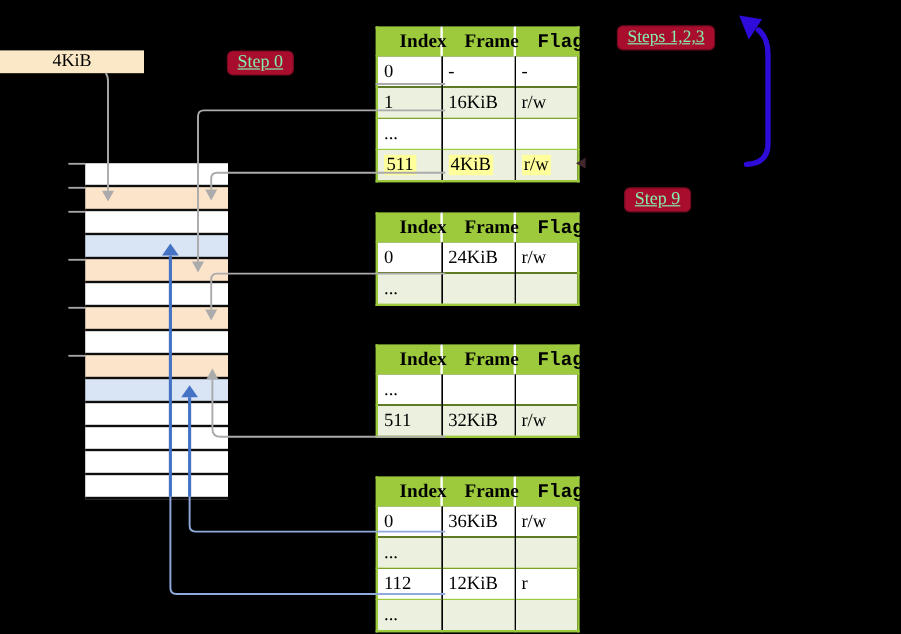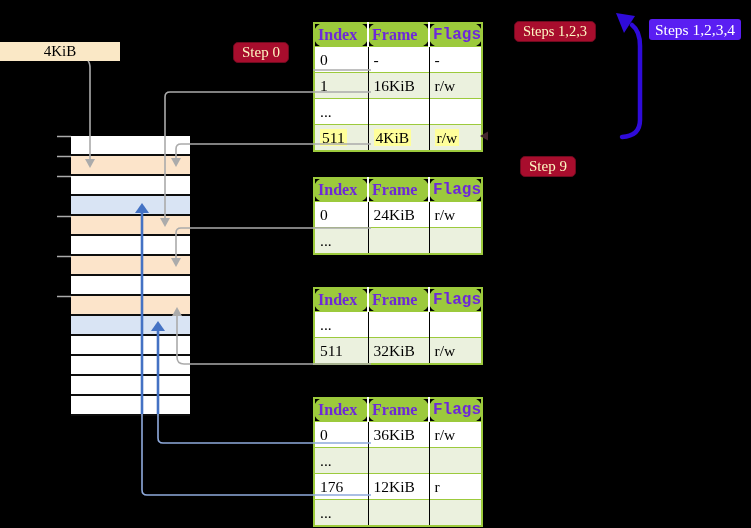--- a/index.html
+++ b/index.html
@@ -7,36 +7,36 @@
          font-family:"Liberation Serif","DejaVu Serif",serif;}
   
   #memory{position:absolute;left:71px;top:136px;width:119px;z-index:1;}
   .mem-cell{height:18px;border-bottom:2px solid #0e0e0e;}
   .mem-white{background:#ffffff;}
   .mem-wheat{background:var(--wheat);}
   .mem-blue{background:var(--cellblue);}
   
   .ptable{position:absolute;left:313px;width:168px;table-layout:fixed;border-collapse:collapse;
           border:2px solid var(--tablegreen);z-index:2;}
-  .ptable th{height:22px;background:var(--tablegreen);color:#6d28d9;font-weight:bold;font-size:16px;
-          text-align:left;padding:0 3px;border-right:2px solid #fff;border-radius:10px;}
+  .ptable th{height:22px;background:var(--tablegreen);color:#000000;font-weight:bold;font-size:16px;
+          text-align:left;padding:0 18px;border-right:2px solid #fff;}
   .ptable th:last-child{border-right:none;font-family:Liberation Mono, monospace;}
   .ptable td{height:25px;background:#fff;font-size:15.5px;color:#000;padding:0 5px;
           border-top:1.5px solid var(--tablegreen);border-right:1.5px solid #000;overflow:hidden;}
   .ptable td:last-child{border-right:none;}
   .ptable tr.shade td{background:var(--rowgreen);}
   .hl{background:var(--highlight);padding:0 2px;}
   
   .lbl{position:absolute;z-index:3;font-size:15px;line-height:19px;white-space:nowrap;}
-  .lbl-red{background:var(--crimson);color:#fef9c3;padding:0 8px;border-radius:5px;
-           border:1px solid #6f0a1f;}
+  .lbl-red{background:var(--crimson);color:#86efac;padding:0 8px;border-radius:5px;
+           border:1px solid #6f0a1f;text-decoration:underline;}
   .lbl-violet{background:var(--violet);color:#fff;padding:1px 6px;border-radius:3px;font-size:15.5px;}
   .lbl-wheat{background:var(--boxwheat);color:#000;text-align:center;}
   #box-4kib{left:0;top:42px;width:120px;height:19px;}
-  #lbl-step0{left:189px;top:42px;margin-left:44px;}
+  #lbl-step0{left:189px;top:42px;}
   #lbl-steps123{left:514px;top:21px;font-size:14.5px;}
   #lbl-steps1234{left:649px;top:19px;}
   #lbl-step4{left:520px;top:156px;}
   
   #overlay{position:absolute;left:0;top:0;z-index:5;pointer-events:none;}
 </style>
 </head>
 <body>
 
 <div id="stage">
@@ -55,21 +55,20 @@
       <div class="mem-cell mem-white"></div>
       <div class="mem-cell mem-white"></div>
       <div class="mem-cell mem-white"></div>
       <div class="mem-cell mem-white"></div>
     </div>
 
   <div class="lbl lbl-wheat" id="box-4kib">4KiB</div>
 
   <div class="lbl lbl-red" id="lbl-step0">Step 0</div>
   <div class="lbl lbl-red" id="lbl-steps123">Steps 1,2,3</div>
-  <div class="lbl lbl-violet" id="lbl-steps1234">Steps 1,2,3,4</div>
   <div class="lbl lbl-red" id="lbl-step4">Step 9</div>
 
   <table class="ptable" style="top:22px">
     <colgroup>
         <col style="width:54px">
         <col style="width:61px">
         <col style="width:53px">
       </colgroup>
     <tbody>
         <tr>
@@ -166,21 +165,21 @@
       <td>0</td>
       <td>36KiB</td>
       <td>r/w</td>
     </tr>
     <tr class="shade">
       <td>...</td>
       <td></td>
       <td></td>
     </tr>
     <tr>
-      <td>176</td>
+      <td>112</td>
       <td>12KiB</td>
       <td>r</td>
     </tr>
     <tr class="shade">
       <td>...</td>
       <td></td>
       <td></td>
     </tr>
   </tbody>
     </table>

